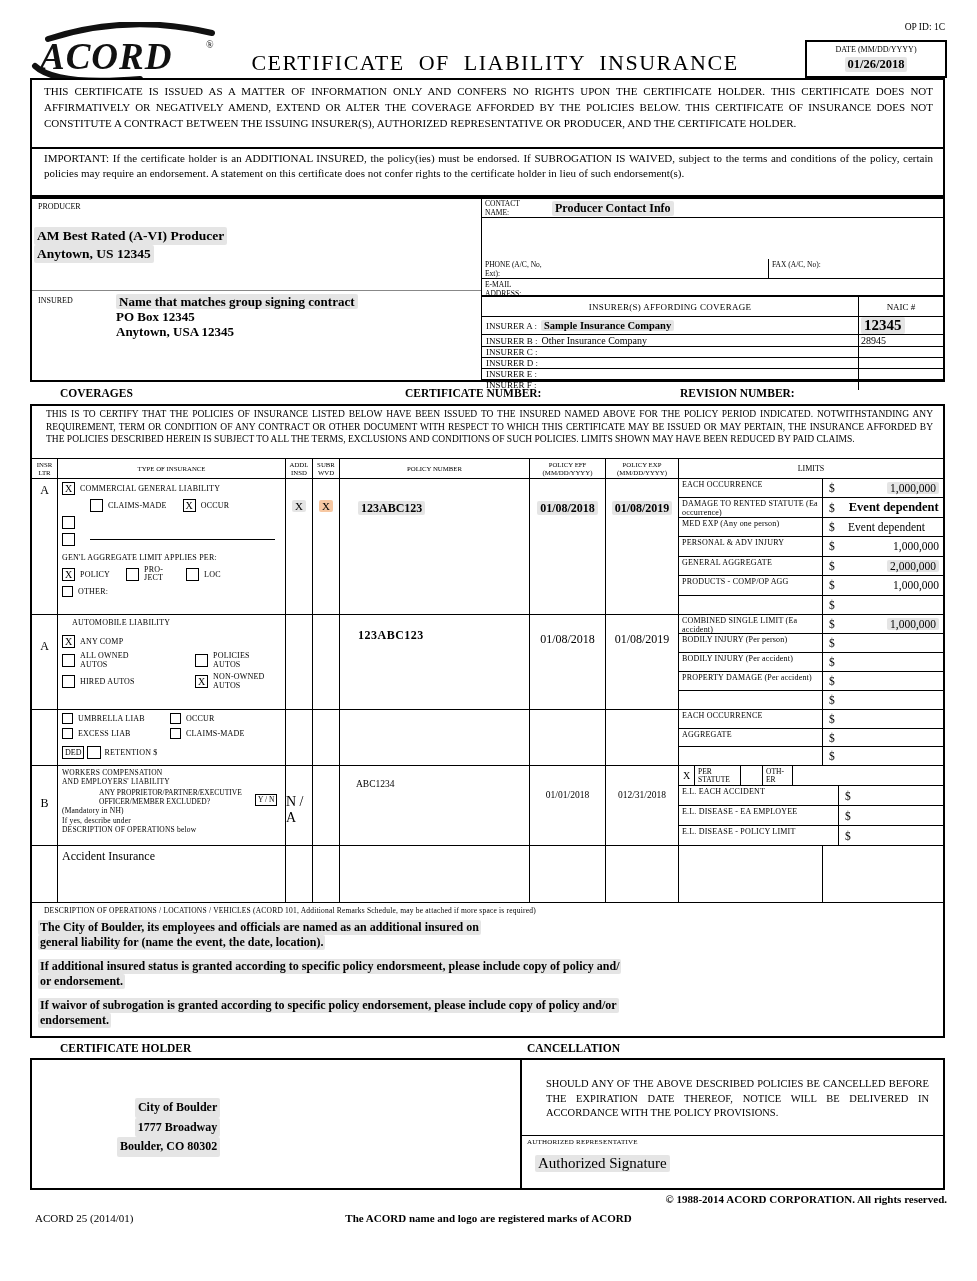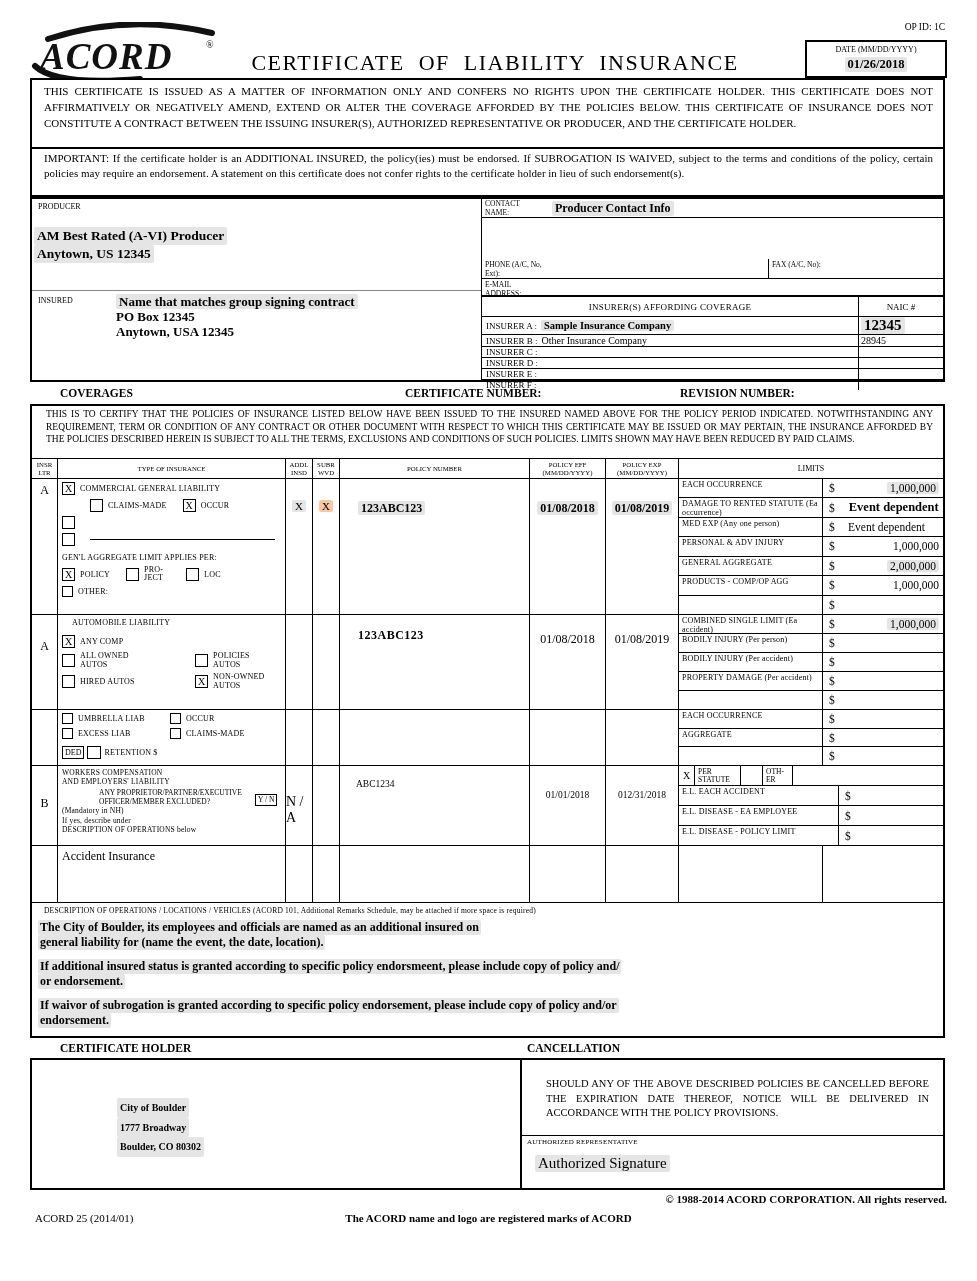--- a/index.html
+++ b/index.html
@@ -142,21 +142,21 @@
   
   .desc { flex:1; padding:3px 6px 0 6px; }
   .desc-header { font-size:7.5px; padding-left:6px; letter-spacing:0.2px; }
   .desc-lines { margin-top:5px; font-size:12px; font-weight:bold; line-height:15px; }
   .desc-lines .dline { display:block; }
   .desc-lines .hl { display:inline-block; padding:0 2px; }
   .pgap { margin-top:9px; }
 
   
   .holder-box { width:490px; border-right:2px solid #000; position:relative; }
-  .holder-lines { position:absolute; top:38px; left:85px; font-size:10px; font-weight:bold; line-height:19.5px; }
+  .holder-lines { position:absolute; top:38px; left:85px; font-size:12px; font-weight:bold; line-height:19.5px;text-align:right; }
   .holder-lines .hl { display:inline-block; }
   .cancel-box { flex:1; display:flex; flex-direction:column; }
   .cancel-text { height:76px; border-bottom:1px solid #000; padding:17px 14px 0 24px;
     font-size:10.5px; line-height:14.5px; text-align:justify; }
   .auth-area { flex:1; padding:2px 0 0 5px; }
   .auth-label { font-size:7px; letter-spacing:0.2px; }
   .signature { display:inline-block; margin:9px 0 0 8px; font-size:15px; }
 
   
   .copyright { position:absolute; top:1193px; right:30px; font-size:11px; font-weight:bold; }

